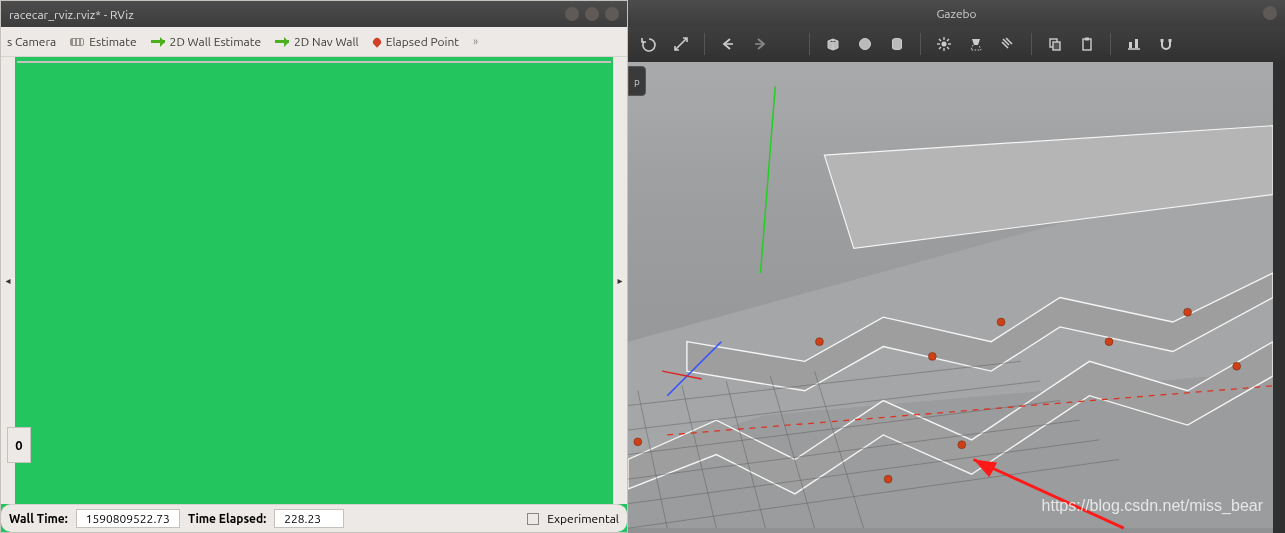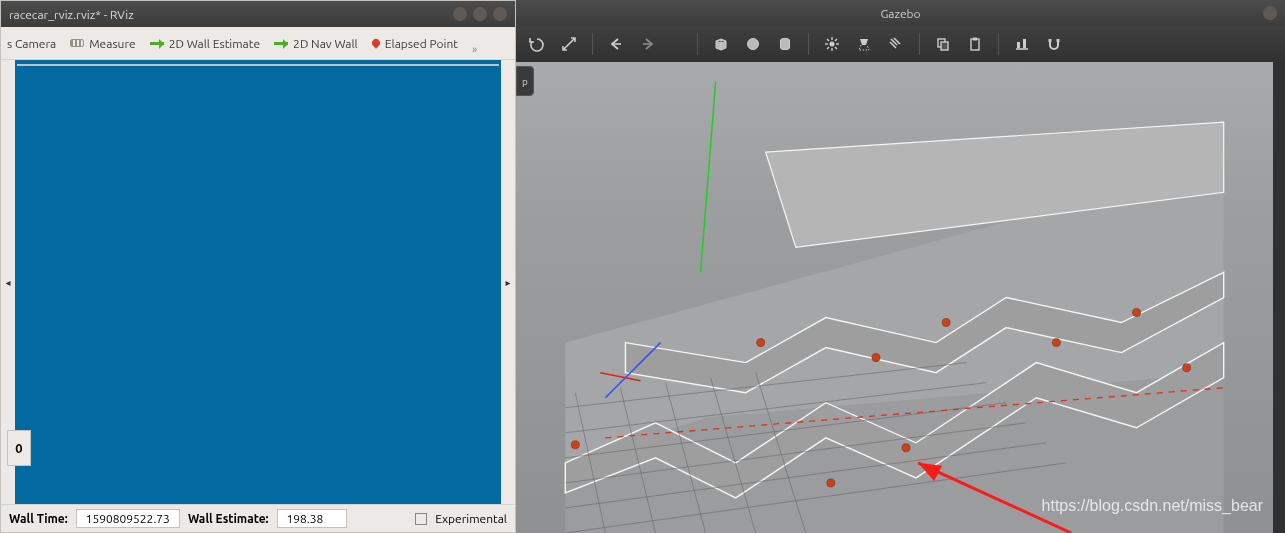--- a/index.html
+++ b/index.html
@@ -1,42 +1,42 @@
 <!DOCTYPE html>
 <html><head>
 <meta charset="utf-8">
 <style>
 * { margin: 0; padding: 0; box-sizing: border-box; font-family: Ubuntu, sans-serif; }
 body { display: flex; width: 1285px; height: 533px; background: #3c3c3c; overflow: hidden; }
 
 
-.rviz { width: 516px; height: 533px; display: flex; flex-direction: column; background: #0369a1; border: 1px solid #c5c1bd; }
+.rviz { width: 628px; height: 533px; display: flex; flex-direction: column; background: #22c55e; border: 1px solid #c5c1bd; }
 .titlebar { height: 26px; background: linear-gradient(#4c4c4c, #3c3c3c); color: #dcdcdc; display: flex; align-items: center; padding: 0 8px; font-size: 12px; gap: 6px; }
 .titlebar .spacer { flex: 1; }
 .titlebar .wbtn { width: 14px; height: 14px; border-radius: 50%; background: #5f5a55; display: inline-block; }
 
-.toolbar { height: 30px; background: #ece9e6; display: flex; padding: 16px 6px; gap: 14px; font-size: 12px; color: #3c3b37; border-bottom: 1px solid #d6d2cd; white-space: nowrap; overflow: hidden; }
+.toolbar { height: 30px; background: #ece9e6; display: flex; padding: 8px 6px; gap: 14px; font-size: 12px; color: #3c3b37; border-bottom: 1px solid #d6d2cd; white-space: nowrap; overflow: hidden; }
 .tool { display: flex; align-items: center; gap: 5px; }
 .ic { width: 12px; height: 12px; display: inline-block; }
 .ic-measure { width:14px; height:8px; border:1px solid #96928a; border-radius:2px; background:linear-gradient(90deg,#96928a 0 2px,transparent 2px 4px,#96928a 4px 6px,transparent 6px 8px,#96928a 8px 10px,transparent 10px); }
 .ic-arrow { width:14px; height:3px; background:#4caf20; position:relative; }
 .ic-arrow::after { content:""; position:absolute; right:-5px; top:-3px; border:5px solid transparent; border-left-color:#4caf20; }
 .ic-pin { width:8px; height:8px; border-radius:50% 50% 50% 0; background:#d34029; transform:rotate(-45deg); }
 .chev { font-size:11px; color:#888; }
 
 .midrow { flex:1; display:flex; min-height:0; }
 .vcol { width:14px; background:#ece9e6; display:flex; align-items:center; justify-content:center; }
 .arrow-btn { font-size:10px; color:#333; }
 .viewport { flex: 1; margin: 4px 2px; background: #355b60; position: relative; border:1px solid #c5c1bd; overflow:hidden; }
 .smallclose { width:12px; height:12px; position:absolute; background:#ece9e6; border:1px solid #bbb; font-size:9px;line-height:10px;text-align:center;color:#555; }
 .close-tl{ left:-1px; top:-1px;} .close-br{ right:-1px; bottom:-1px;}
 .viewport svg { position:absolute; inset:0; width:100%; height:100%; }
 .zeropanel { position:absolute; left:-8px; top:370px; background:#ece9e6; border:1px solid #c5c1bd; width:24px; height:36px; display:flex; align-items:center; justify-content:center; font-size:13px; font-weight:bold; }
 
-.statusbar { height: 28px; background: #ece9e6; display: flex; align-items: center; padding: 0 8px; gap: 8px; font-size: 12px; border-top:1px solid #d6d2cd; }
+.statusbar { height: 28px; background: #ece9e6; display: flex; align-items: center; padding: 0 8px; gap: 8px; font-size: 12px; border-top:1px solid #d6d2cd;border-radius:10px; }
 .statusbar .field { background:#fff; border:1px solid #c5c1bd; padding:2px 9px; min-width:70px; }
 .statusbar .lbl { font-weight:bold; }
 .statusbar .spacer { flex: 1; }
 .statusbar .cb { width:12px;height:12px;border:1px solid #888; }
 
 
 .gazebo { flex:1; display:flex; flex-direction:column; background:#fef9c3; }
 .gz-titlebar { height:26px; background: linear-gradient(#4c4c4c, #3c3c3c); color:#cdcdcd; display:flex; align-items:center; justify-content:center; font-size:12px; position:relative; }
 .gz-titlebar .wbtn { position:absolute; right:8px; top:6px; width:14px;height:14px;border-radius:50%;background:#5f5a55;}
 .gz-tool { height: 36px; background: linear-gradient(#3f3f3f,#313131); display:flex; align-items:center; padding:0 8px; gap:6px; }
@@ -64,21 +64,21 @@
     <span class="wbtn"></span>
     <span class="wbtn"></span>
   </div>
 
   <div class="toolbar">
     <div class="tool">
       <span>s Camera</span>
     </div>
     <div class="tool">
       <span class="ic ic-measure"></span>
-      <span>Measure</span>
+      <span>Estimate</span>
     </div>
     <div class="tool">
       <span class="ic ic-arrow"></span>
       <span>2D Wall Estimate</span>
     </div>
     <div class="tool">
       <span class="ic ic-arrow"></span>
       <span>2D Nav Wall</span>
     </div>
     <div class="tool">
@@ -145,22 +145,22 @@
         </div>
     </div>
     <div class="vcol">
       <span class="arrow-btn">▸</span>
     </div>
   </div>
 
   <div class="statusbar">
     <span class="lbl">Wall Time:</span>
     <span class="field">1590809522.73</span>
-    <span class="lbl">Wall Estimate:</span>
-    <span class="field">198.38</span>
+    <span class="lbl">Time Elapsed:</span>
+    <span class="field">228.23</span>
     <span class="spacer"></span>
     <span class="cb"></span>
     <span>Experimental</span>
   </div>
 </div>
 
 <div class="gazebo">
   <div class="gz-titlebar">
     <span>Gazebo</span>
     <span class="wbtn"></span>

